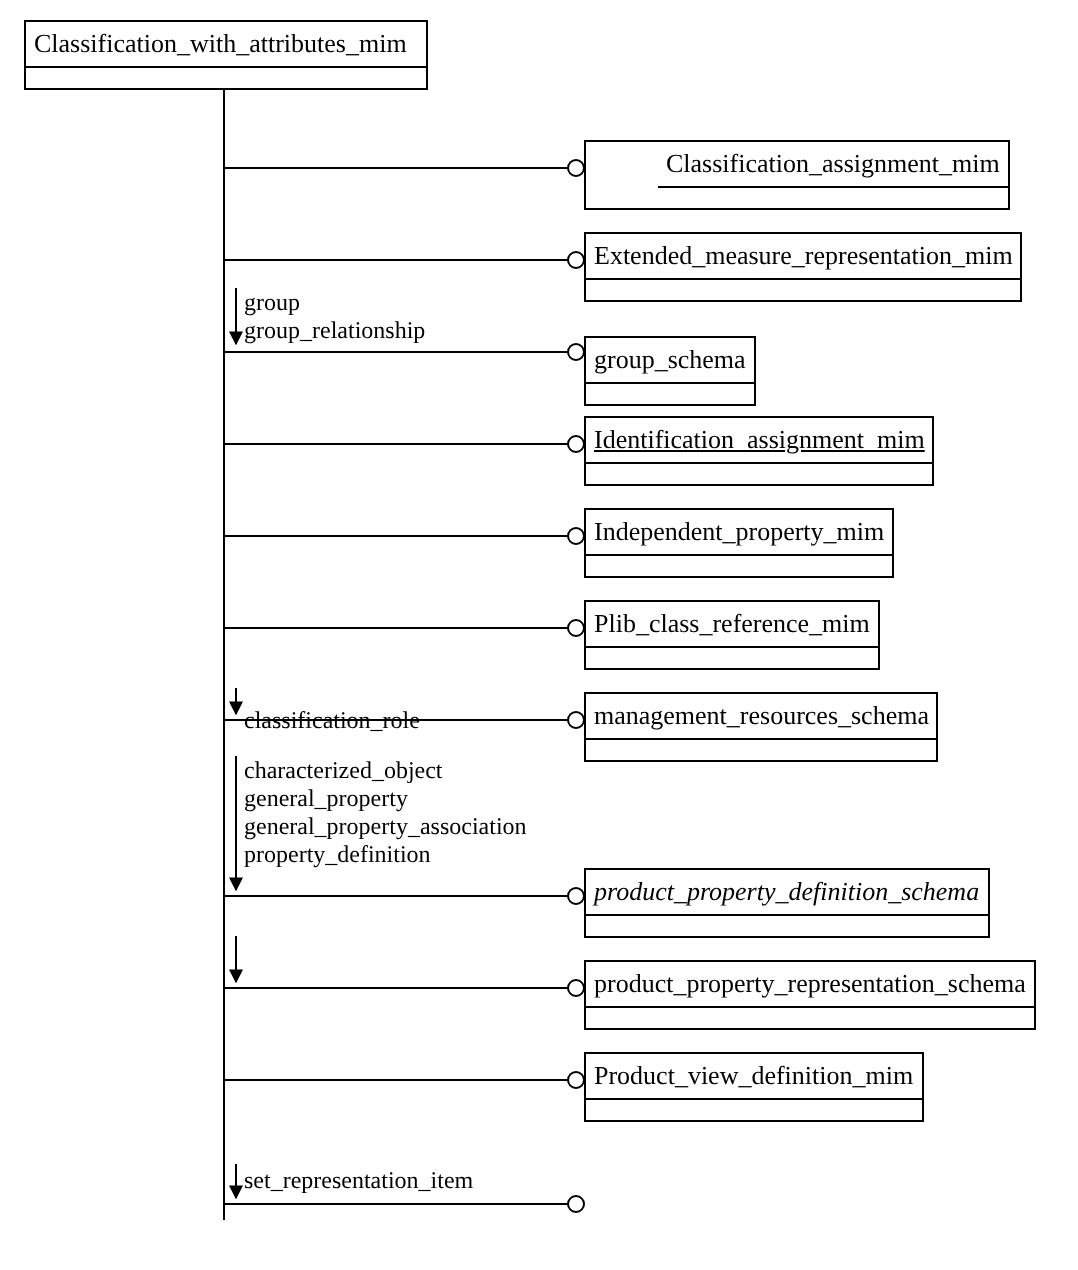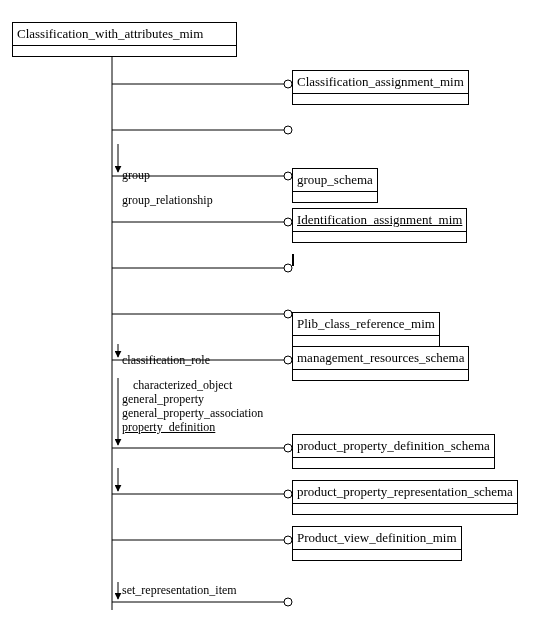--- a/index.html
+++ b/index.html
@@ -95,77 +95,82 @@
     <line x1="118" y1="468" x2="118" y2="491" stroke="#000" stroke-width="1" marker-end="url(#arrow)"></line>
 
     <line x1="112" y1="540" x2="284" y2="540" stroke="#000" stroke-width="1"></line>
     <circle cx="288" cy="540" r="4" fill="#fff" stroke="#000" stroke-width="1"></circle>
 
     <line x1="112" y1="602" x2="284" y2="602" stroke="#000" stroke-width="1"></line>
     <circle cx="288" cy="602" r="4" fill="#fff" stroke="#000" stroke-width="1"></circle>
     <line x1="118" y1="582" x2="118" y2="599" stroke="#000" stroke-width="1" marker-end="url(#arrow)"></line>
   </svg>
 
-  <div class="titled-box" style="left:12px; top:22px; width:225px;">
+  <div class="titled-box" style="left:12px; top:10px; width:202px;">
     <div class="title">Classification_with_attributes_mim</div>
     <div class="body"></div>
   </div>
 
-  <div class="titled-box" style="left:292px; top:70px;">
+  <div class="titled-box" style="left:292px; top:70px;padding-left:36px;">
     <div class="title">Classification_assignment_mim</div>
     <div class="body"></div>
   </div>
 
+  <div class="titled-box" style="left:292px; top:116px;">
+    <div class="title">Extended_measure_representation_mim</div>
+    <div class="body"></div>
+  </div>
 
   <div class="titled-box" style="left:292px; top:168px;font-family:Liberation Serif, serif;">
     <div class="title">group_schema</div>
     <div class="body"></div>
   </div>
 
   <div class="titled-box" style="left:292px; top:208px;text-decoration:underline;">
     <div class="title">Identification_assignment_mim</div>
     <div class="body"></div>
   </div>
 
   <div class="titled-box" style="left:292px; top:254px;">
+    <div class="title">Independent_property_mim</div>
     <div class="body"></div>
   </div>
 
-  <div class="titled-box" style="left:292px; top:300px;margin-top:12px;">
+  <div class="titled-box" style="left:292px; top:300px;">
     <div class="title">Plib_class_reference_mim</div>
     <div class="body"></div>
   </div>
 
   <div class="titled-box" style="left:292px; top:346px;">
     <div class="title">management_resources_schema</div>
     <div class="body"></div>
   </div>
 
-  <div class="titled-box" style="left:292px; top:434px;">
+  <div class="titled-box" style="left:292px; top:434px;font-style:italic;">
     <div class="title">product_property_definition_schema</div>
     <div class="body"></div>
   </div>
 
   <div class="titled-box" style="left:292px; top:526px;">
     <div class="title">Product_view_definition_mim</div>
     <div class="body"></div>
   </div>
 
   <div class="titled-box" style="left:292px; top:480px;">
     <div class="title">product_property_representation_schema</div>
     <div class="body"></div>
   </div>
 
 
-  <div class="label" style="left:122px; top:144px;margin-top:24px;">group</div>
-  <div class="label" style="left:122px; top:158px;margin-top:35px;">group_relationship</div>
+  <div class="label" style="left:122px; top:144px;">group</div>
+  <div class="label" style="left:122px; top:158px;">group_relationship</div>
 
   <div class="label" style="left:122px; top:353px;">classification_role</div>
 
-  <div class="label" style="left:133px; top:378px;">characterized_object</div>
+  <div class="label" style="left:122px; top:378px;">characterized_object</div>
   <div class="label" style="left:122px; top:392px;">general_property</div>
   <div class="label" style="left:122px; top:406px;">general_property_association</div>
-  <div class="label" style="left:122px; top:420px;text-decoration:underline;">property_definition</div>
+  <div class="label" style="left:122px; top:420px;">property_definition</div>
 
 
   <div class="label" style="left:122px; top:583px;">set_representation_item</div>
 
 </div>
 
 </body></html>

